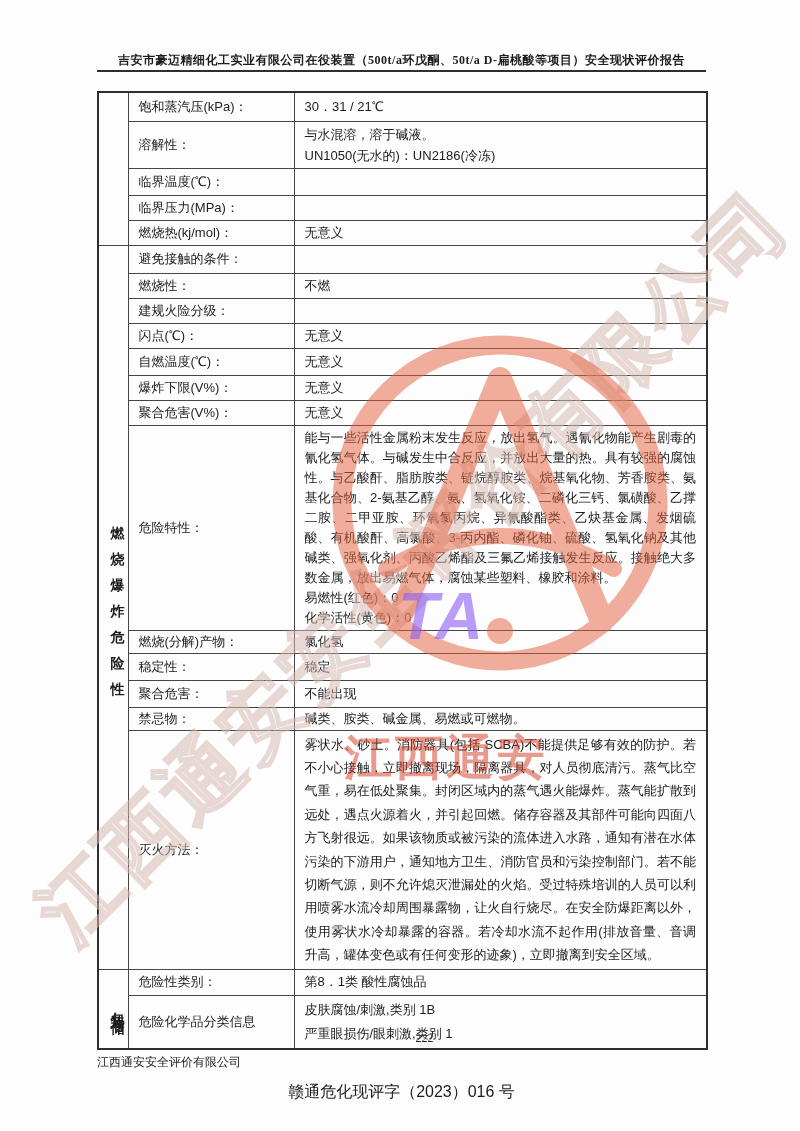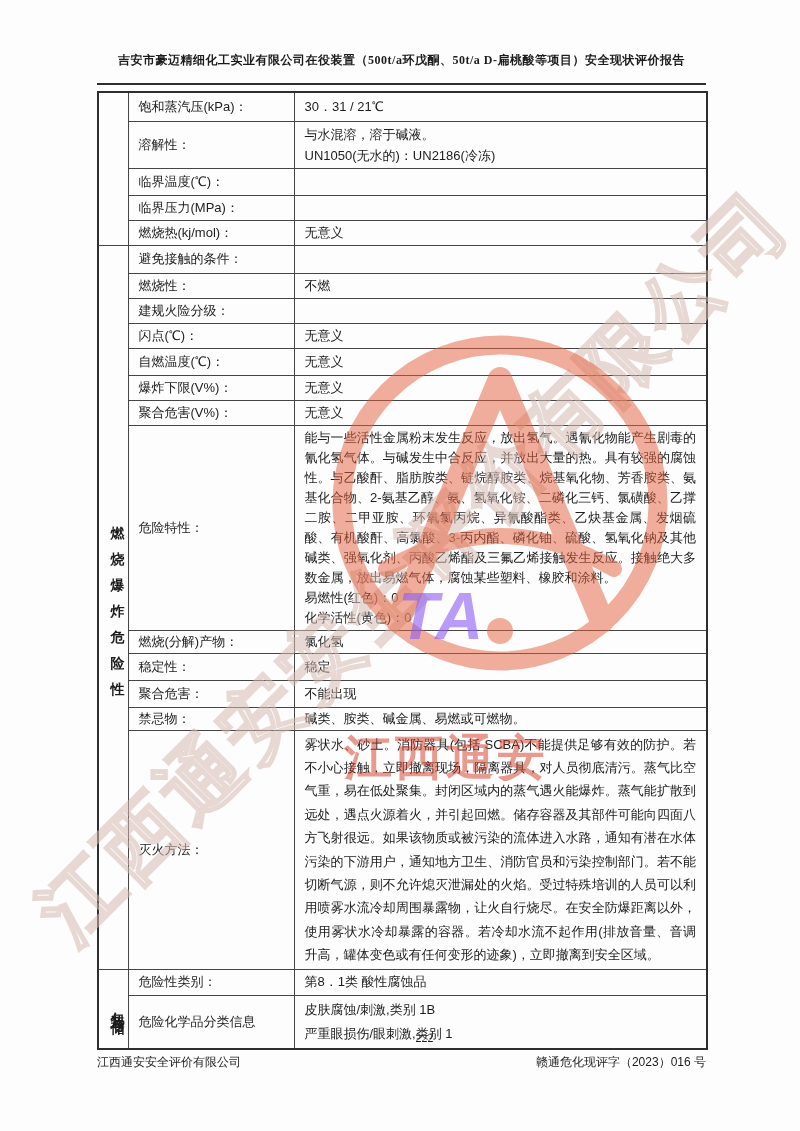--- a/index.html
+++ b/index.html
@@ -2,21 +2,21 @@
 <html><head>
 <meta charset="utf-8">
 <style>
   * { margin:0; padding:0; box-sizing:border-box; }
   body { background:#888; font-family:"Liberation Sans", sans-serif; }
   .page { position:relative; width:800px; height:1131px; margin:0 auto; background:#fdfdfd;
           overflow:hidden; color:#1c1c1c; }
 
   .header { position:absolute; top:52px; left:97px; width:609px; text-align:center;
             font-family:"Liberation Serif", serif; font-weight:bold; font-size:12px;
-            letter-spacing:0.5px; padding-bottom:14px; border-bottom:2px solid #2e2e2e; }
+            letter-spacing:0.5px; padding-bottom:1px; border-bottom:2px solid #2e2e2e; }
 
   table.doc { position:absolute; left:97px; top:91px; width:609px; border-collapse:collapse;
               table-layout:fixed; }
   table.doc td { border:1px solid #454545; font-size:13px; padding:2px 10px;
                  vertical-align:middle; overflow:hidden; }
   table.doc { border:2px solid #2e2e2e; }
   td.vcell { padding:0; text-align:center; vertical-align:middle; }
   .vlabel { display:inline-block; writing-mode:vertical-lr; text-orientation:upright;
             font-weight:bold; font-size:14px; }
   .vlabel.wide { letter-spacing:26px; }
@@ -26,21 +26,21 @@
   td.top { vertical-align:top; padding-top:3px; }
   .ln { line-height:21px; white-space:nowrap; }
   .para-hz { line-height:20px; text-align:justify; }
   .ln-hz { line-height:20px; white-space:nowrap; }
   .para-fire { line-height:23.4px; text-align:justify; }
 
   .pagenum { position:absolute; top:1031px; left:97px; width:655px; text-align:center;
              font-family:"Liberation Serif", serif; font-size:12px; }
   .footline { position:absolute; top:1048px; left:97px; width:609px; border-top:2px solid #2e2e2e; }
   .foot-l { position:absolute; top:1054px; left:97px; font-size:12px; }
-  .foot-r { position:absolute; top:1054px; left:97px; width:609px; text-align:right; font-size:12px; }
+  .foot-r { position:absolute; top:1082px; left:97px; width:609px; text-align:center; font-size:16px; }
 
   .wm { pointer-events:none; }
   .wm-outline { position:absolute; left:-95px; top:515px; width:1010px; height:110px;
                 line-height:110px; text-align:center; white-space:nowrap;
                 transform:rotate(-45deg); font-size:80px; font-weight:bold; letter-spacing:5px;
                 color:transparent; -webkit-text-stroke:2.5px rgba(214,186,178,0.55); }
   .wm-stamp { position:absolute; left:328px; top:331px; opacity:0.5; }
   .wm-blue { position:absolute; left:398px; top:578px; font-size:66px; font-weight:bold;
              font-style:italic; color:#8b5cf6; opacity:0.6; letter-spacing:2px; }
   .wm-red { position:absolute; left:344px; top:726px; font-size:48px; font-weight:bold;

